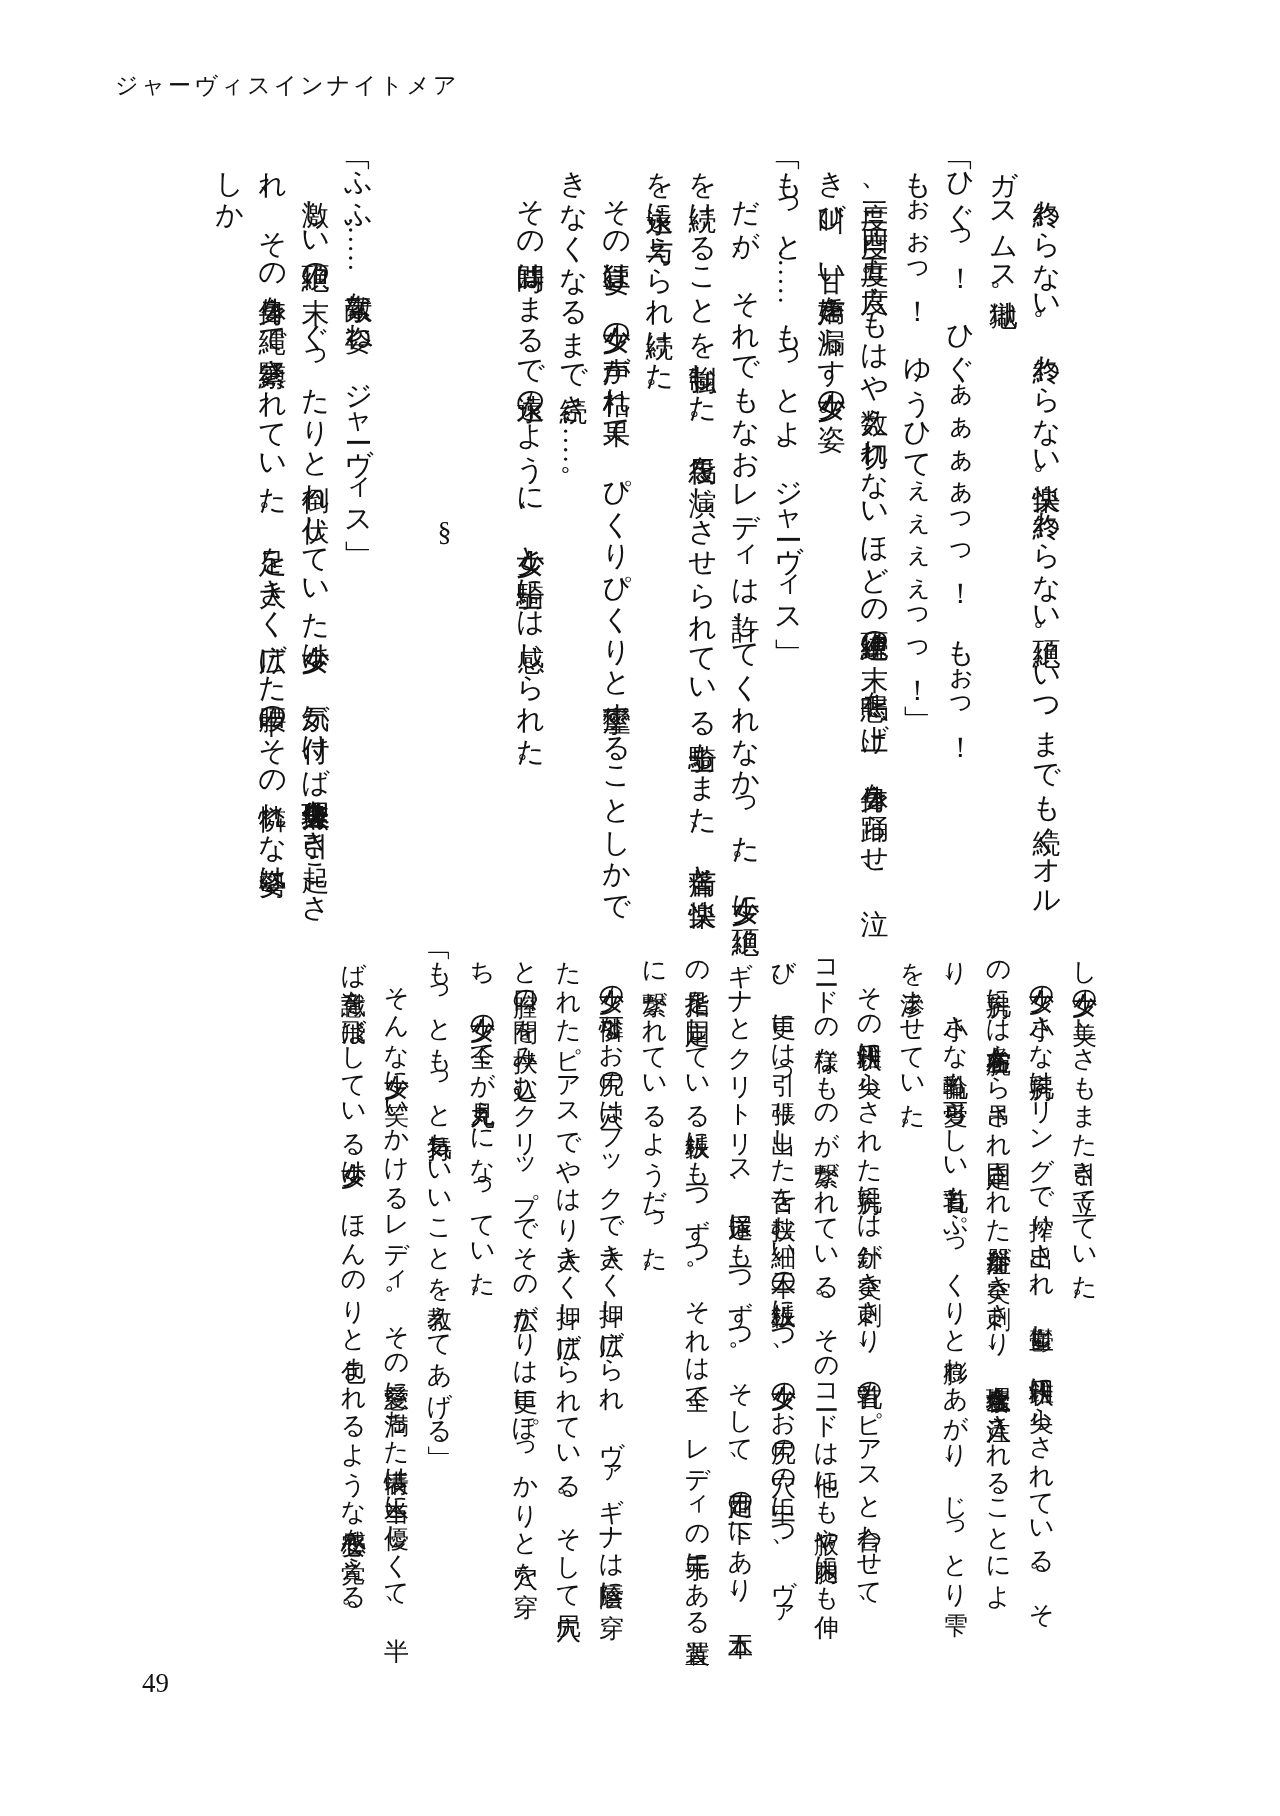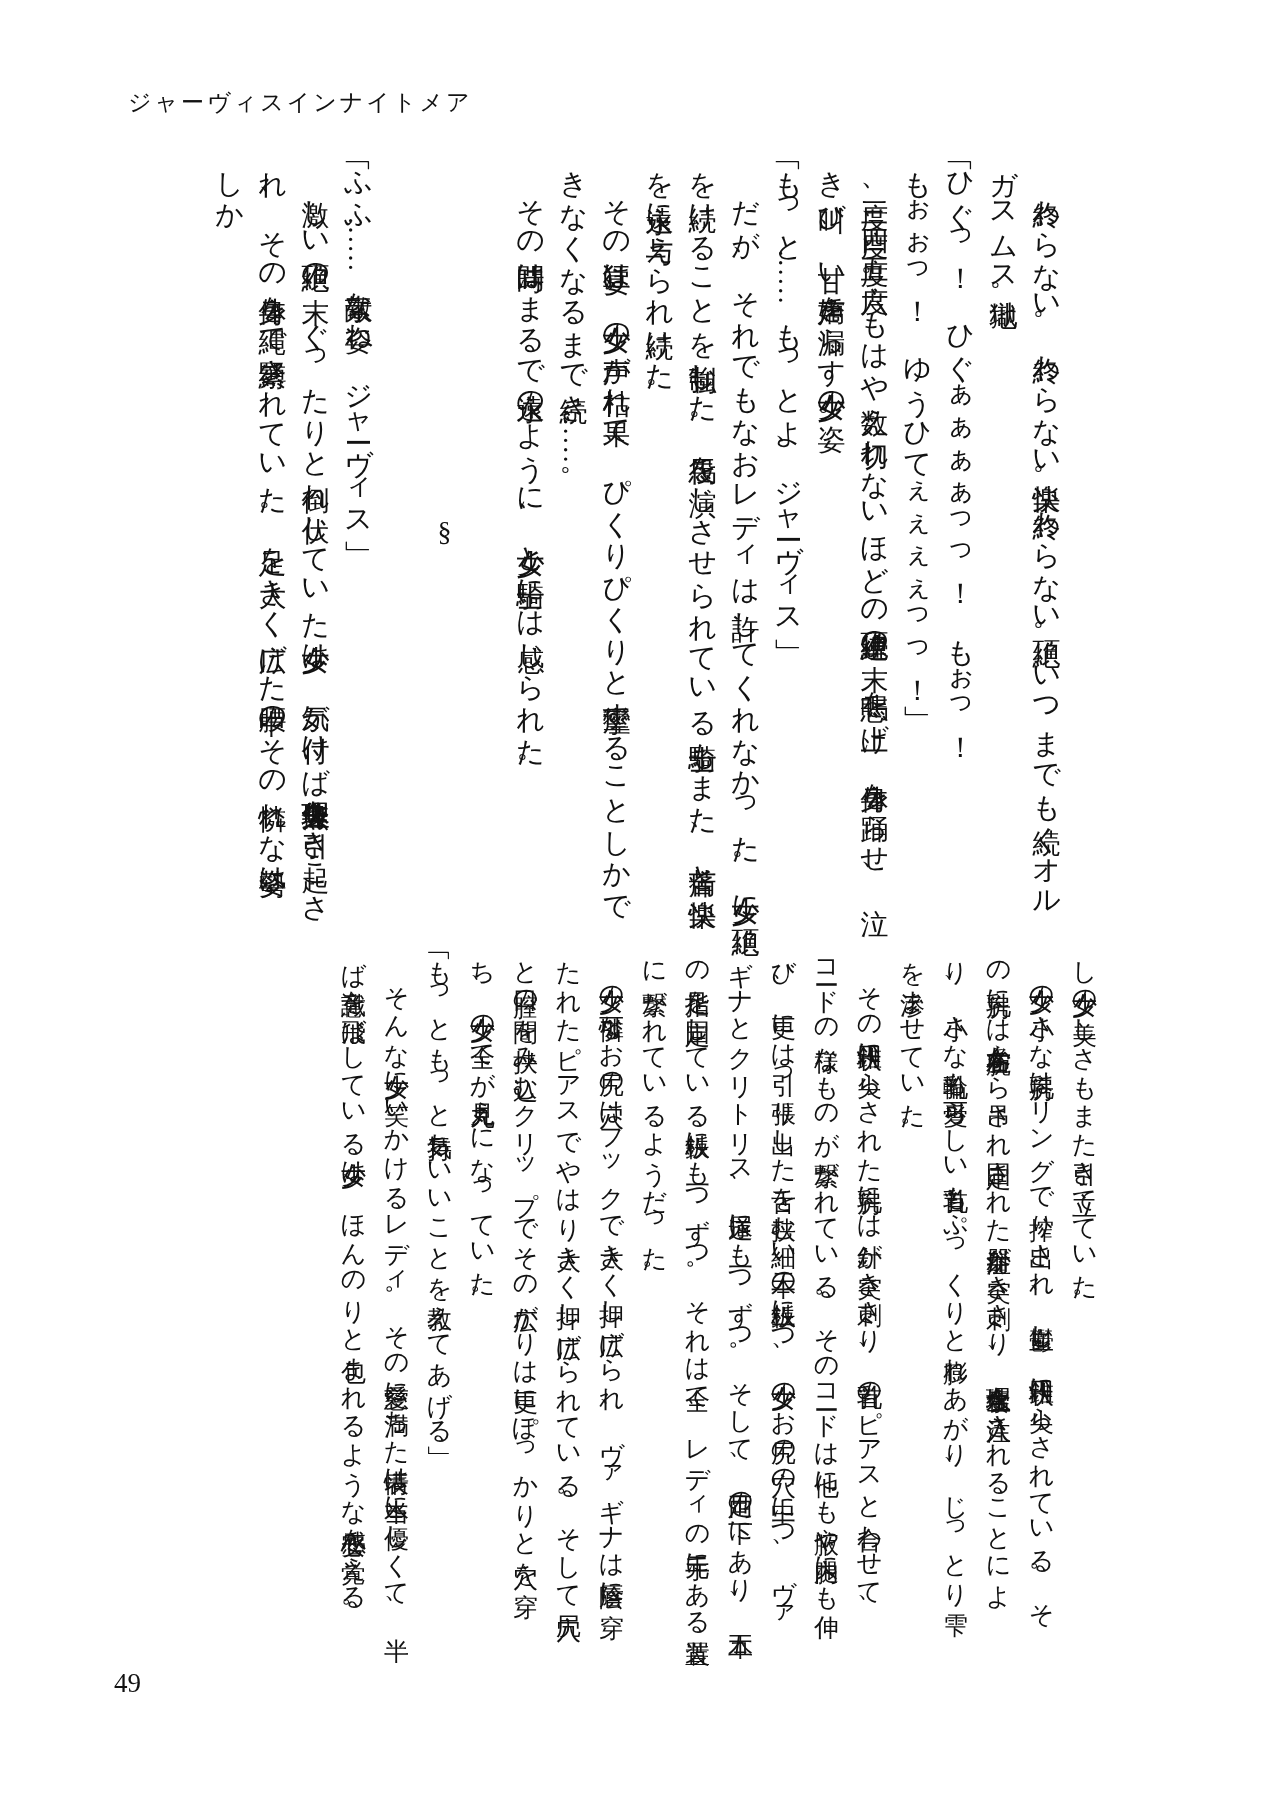--- a/index.html
+++ b/index.html
@@ -15,26 +15,25 @@
     font-family: "Liberation Serif", "DejaVu Serif", serif;
     overflow: hidden;
   }
   .page {
     position: absolute;
     inset: 0;
     background: #ffffff;
   }
   .header-title {
     position: absolute;
-    left: 128px;
+    left: 115px;
     top: 70px;
     font-size: 23px;
     letter-spacing: 3px;
     white-space: nowrap;
-    margin-top: 17px;
   }
   .vtext {
     writing-mode: vertical-rl;
     text-orientation: mixed;
     line-break: strict;
     overflow-wrap: break-word;
   }
   .block-top {
     position: absolute;
     top: 152px;
@@ -57,21 +56,21 @@
   }
   .para.indent {
     text-indent: 1em;
   }
   .para.center {
     text-align: center;
     margin-block: 43px;
   }
   .page-number {
     position: absolute;
-    left: 114px;
+    left: 142px;
     top: 1668px;
     font-size: 27px;
   }
 </style>
 </head>
 <body>
 
 <div class="page">
 
   <div class="header-title">ジャーヴィスインナイトメア</div>

